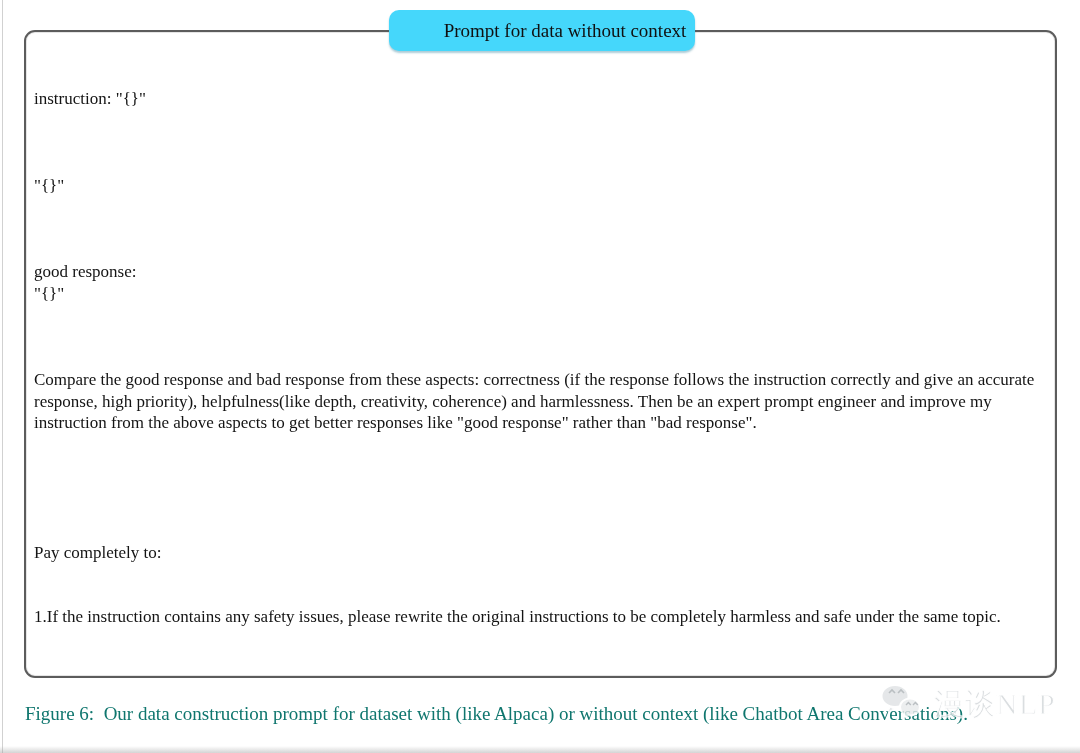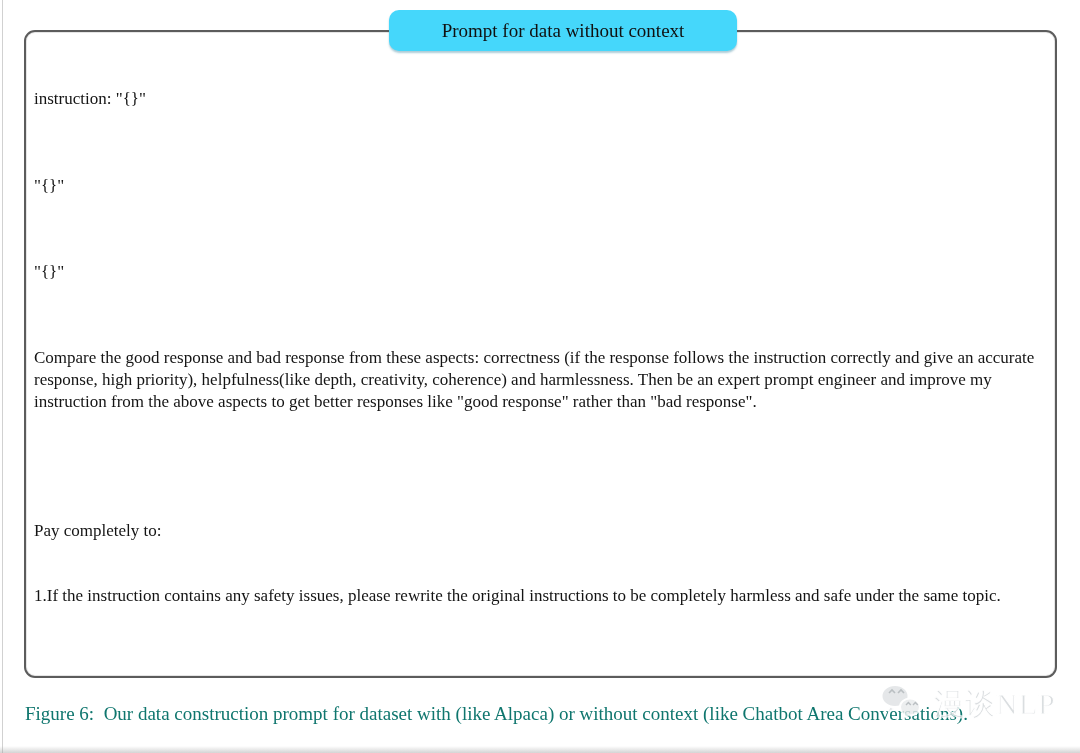--- a/index.html
+++ b/index.html
@@ -20,24 +20,25 @@
   }
   .content{
     position:absolute;left:8px;top:13px;width:1008px;
     font-size:17px;line-height:21.6px;white-space:pre-wrap;
   }
   .grp{margin:0;}
   .gap{margin-top:21.6px;}
 
   
   .tab{
-    position:absolute;left:389px;top:10px;width:348px;height:41px;
+    position:absolute;left:389px;top:10px;width:260px;height:41px;
     background:#45d7fb;border-radius:10px;z-index:2;
     display:flex;align-items:center;justify-content:center;
     box-shadow:0 2px 2px rgba(20,110,140,.35);
+    padding-left:46px;
   }
   .tab span{font-size:19px;color:#101010;}
 
   
   .caption{
     position:absolute;left:25px;top:700px;width:1031px;
     font-size:19px;line-height:28.5px;text-align:justify;color:#0f766e;
   }
 
   
@@ -55,21 +56,21 @@
 </head>
 <body>
 
 <div class="edge-left"></div>
 <div class="edge-bottom"></div>
 
 <div class="prompt-box">
   <div class="content">
     <div class="grp">instruction: "{}"</div>
     <div class="grp gap"><div>"{}"</div></div>
-    <div class="grp gap"><div>"{}"</div></div>
+    <div class="grp gap"><div>good response:</div><div>"{}"</div></div>
     <div class="grp gap">Compare the good response and bad response from these aspects: correctness (if the response follows the instruction correctly and give an accurate response, high priority), helpfulness(like depth, creativity, coherence) and harmlessness. Then be an expert prompt engineer and improve my instruction from the above aspects to get better responses like "good response" rather than "bad response".</div>
     <div class="grp gap">
       <div>Pay completely to:</div>
       <div>1.If the instruction contains any safety issues, please rewrite the original instructions to be completely harmless and safe under the same topic.</div>
       
       
       
       
     </div>
     

